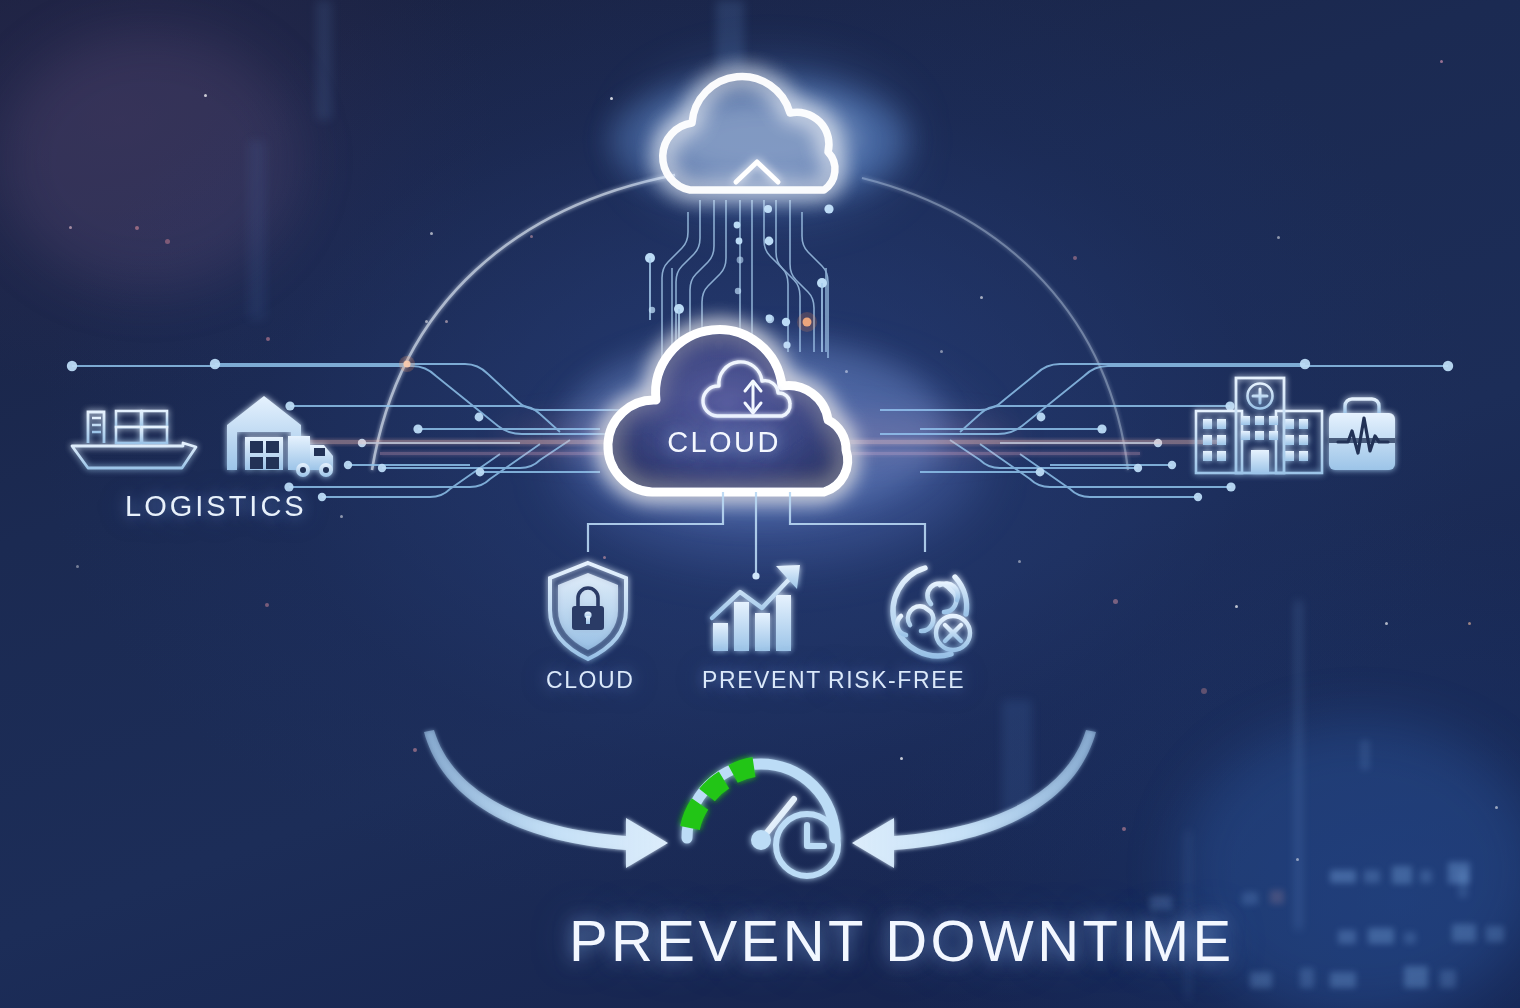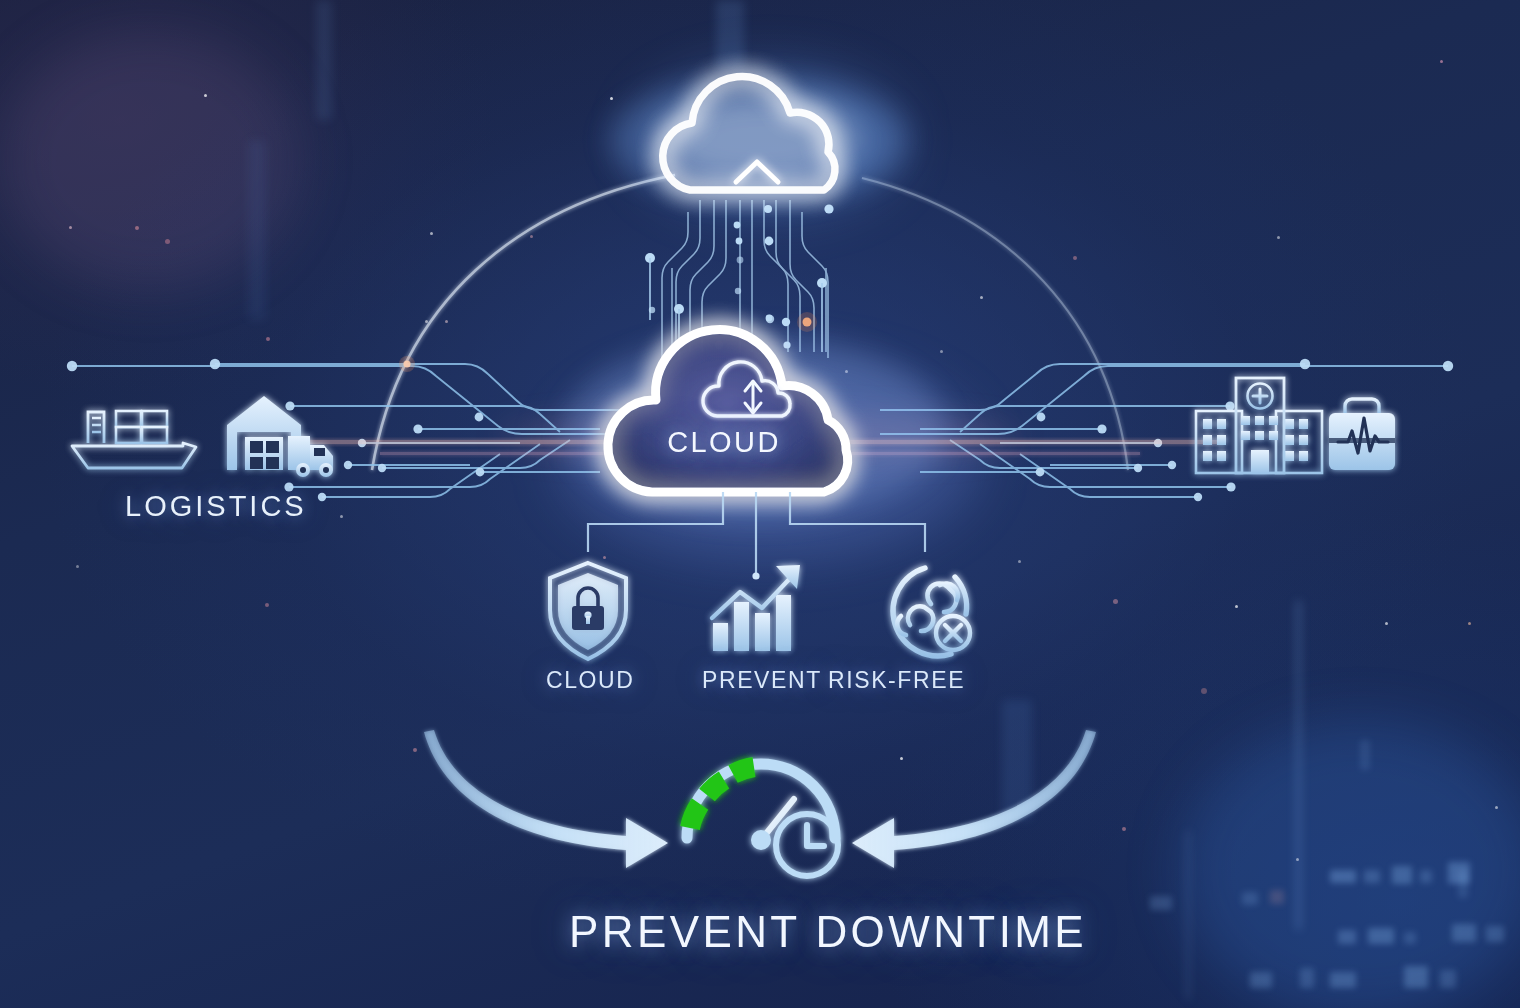--- a/index.html
+++ b/index.html
@@ -47,21 +47,21 @@
     font-weight: 400;
     letter-spacing: 3px;
   }
   .label.benefit {
     font-size: 23px;
     font-weight: 400;
     letter-spacing: 1.6px;
     color: #dbe9fa;
   }
   .label.headline {
-    font-size: 44px;
+    font-size: 58px;
     font-weight: 400;
     letter-spacing: 3.4px;
     color: #f2f7ff;
     text-shadow: 0 0 18px rgba(160,200,255,0.6), 0 0 44px rgba(80,130,220,0.4);
   }
   .cloud-text {
     position: absolute;
     text-align: center;
     color: #f4f8ff;
     font-weight: 400;

